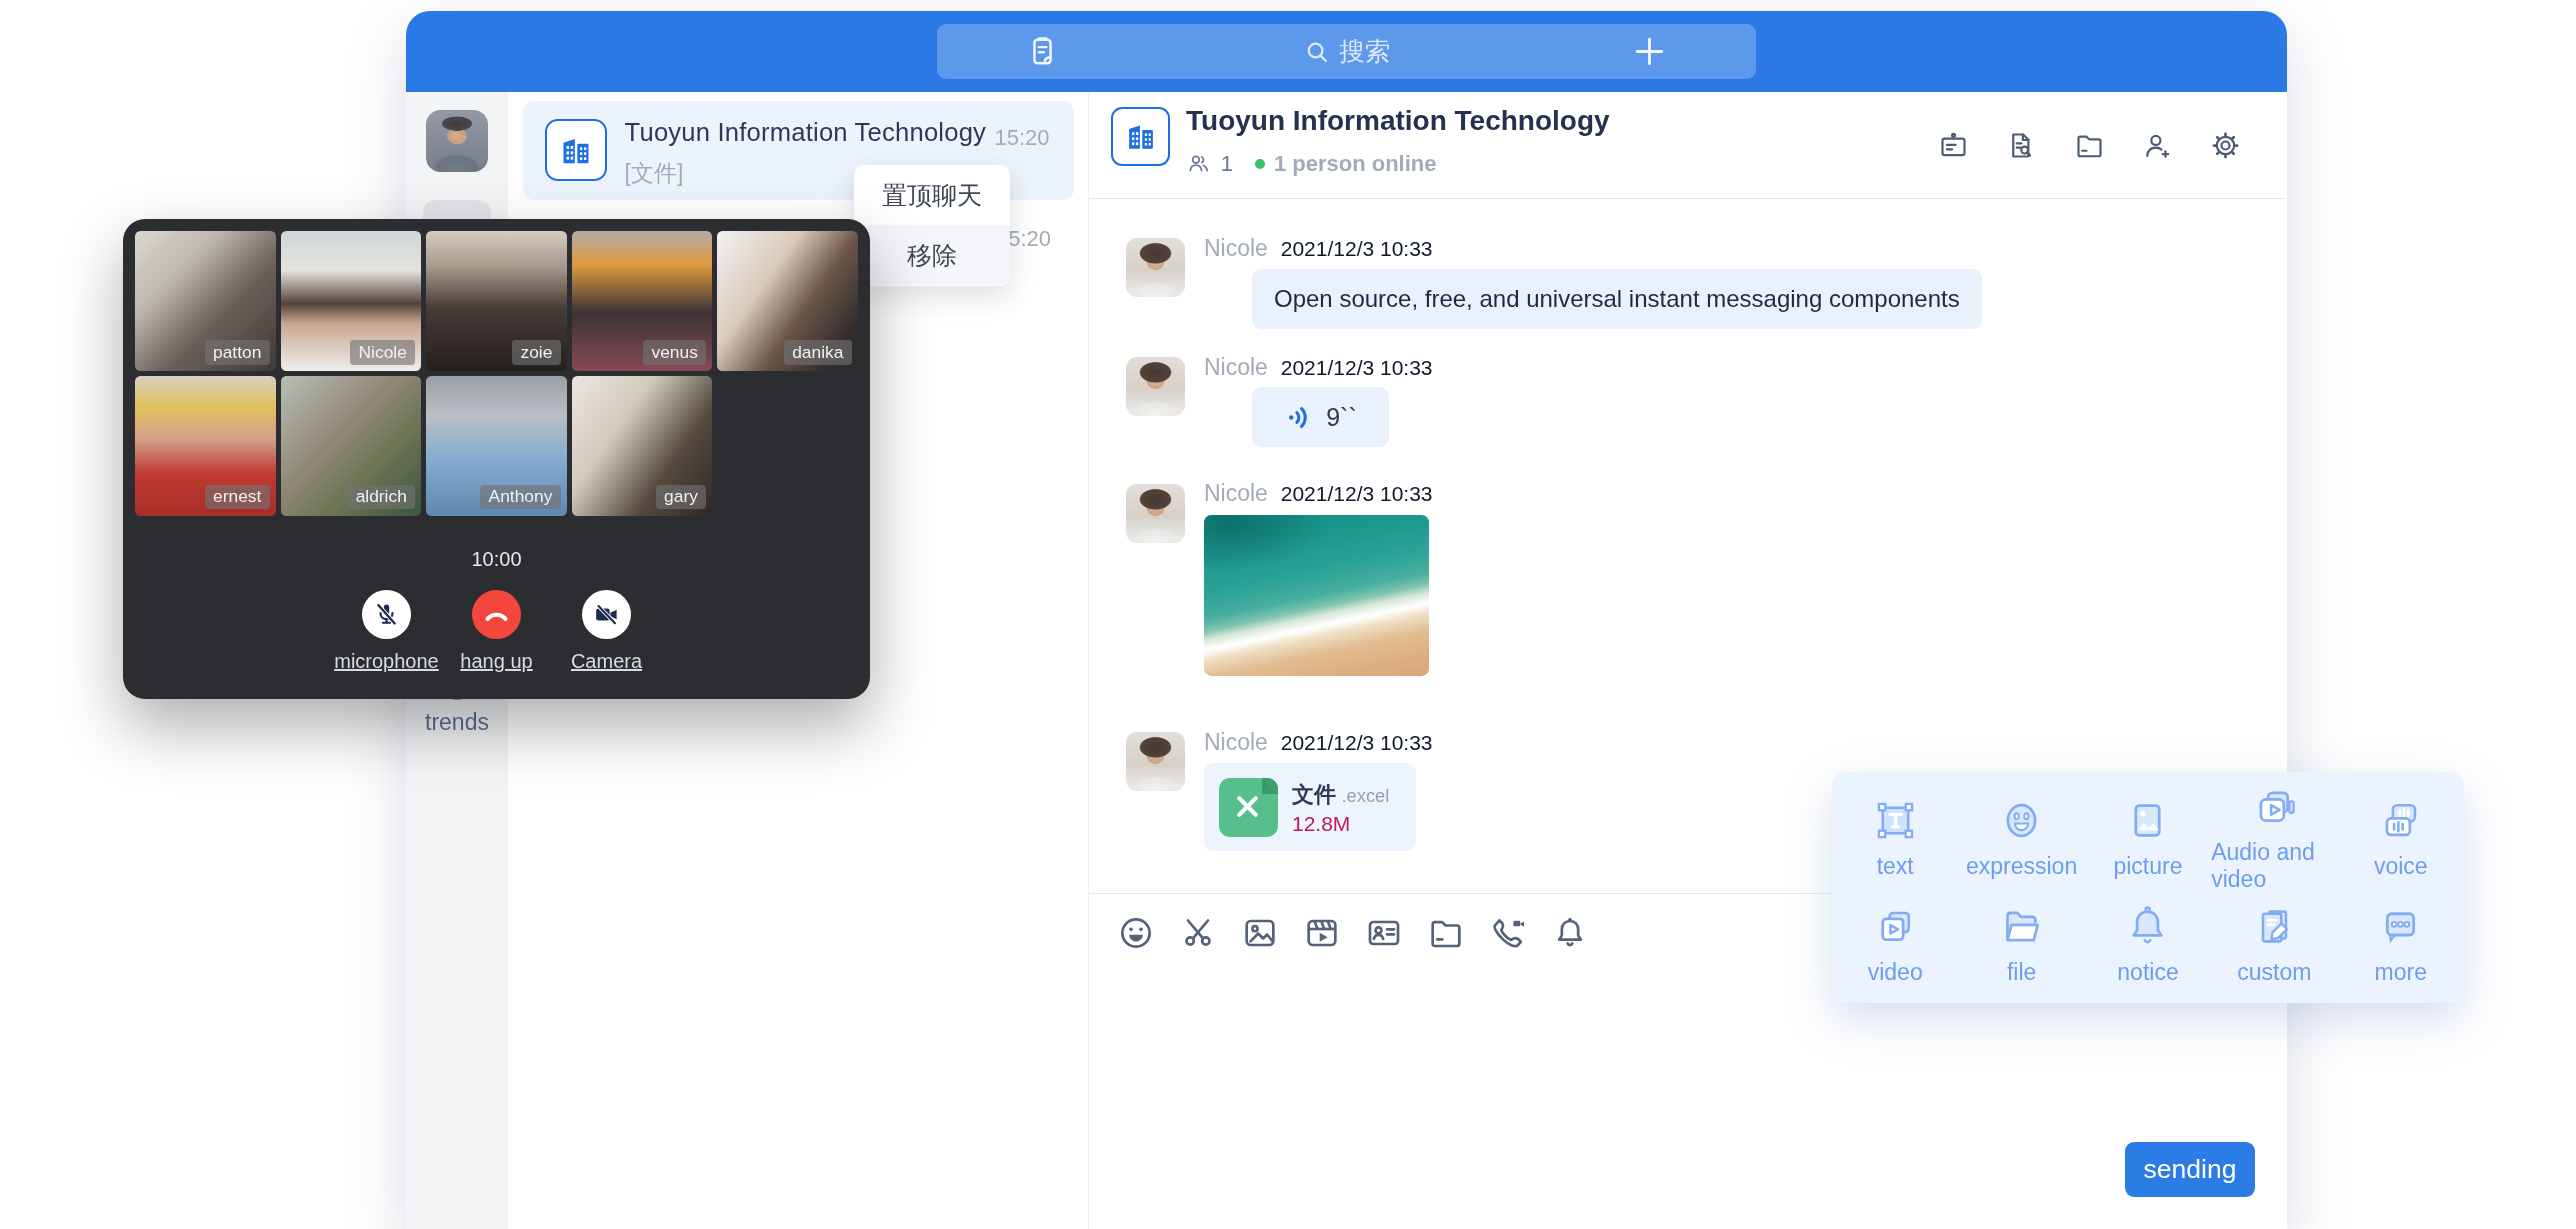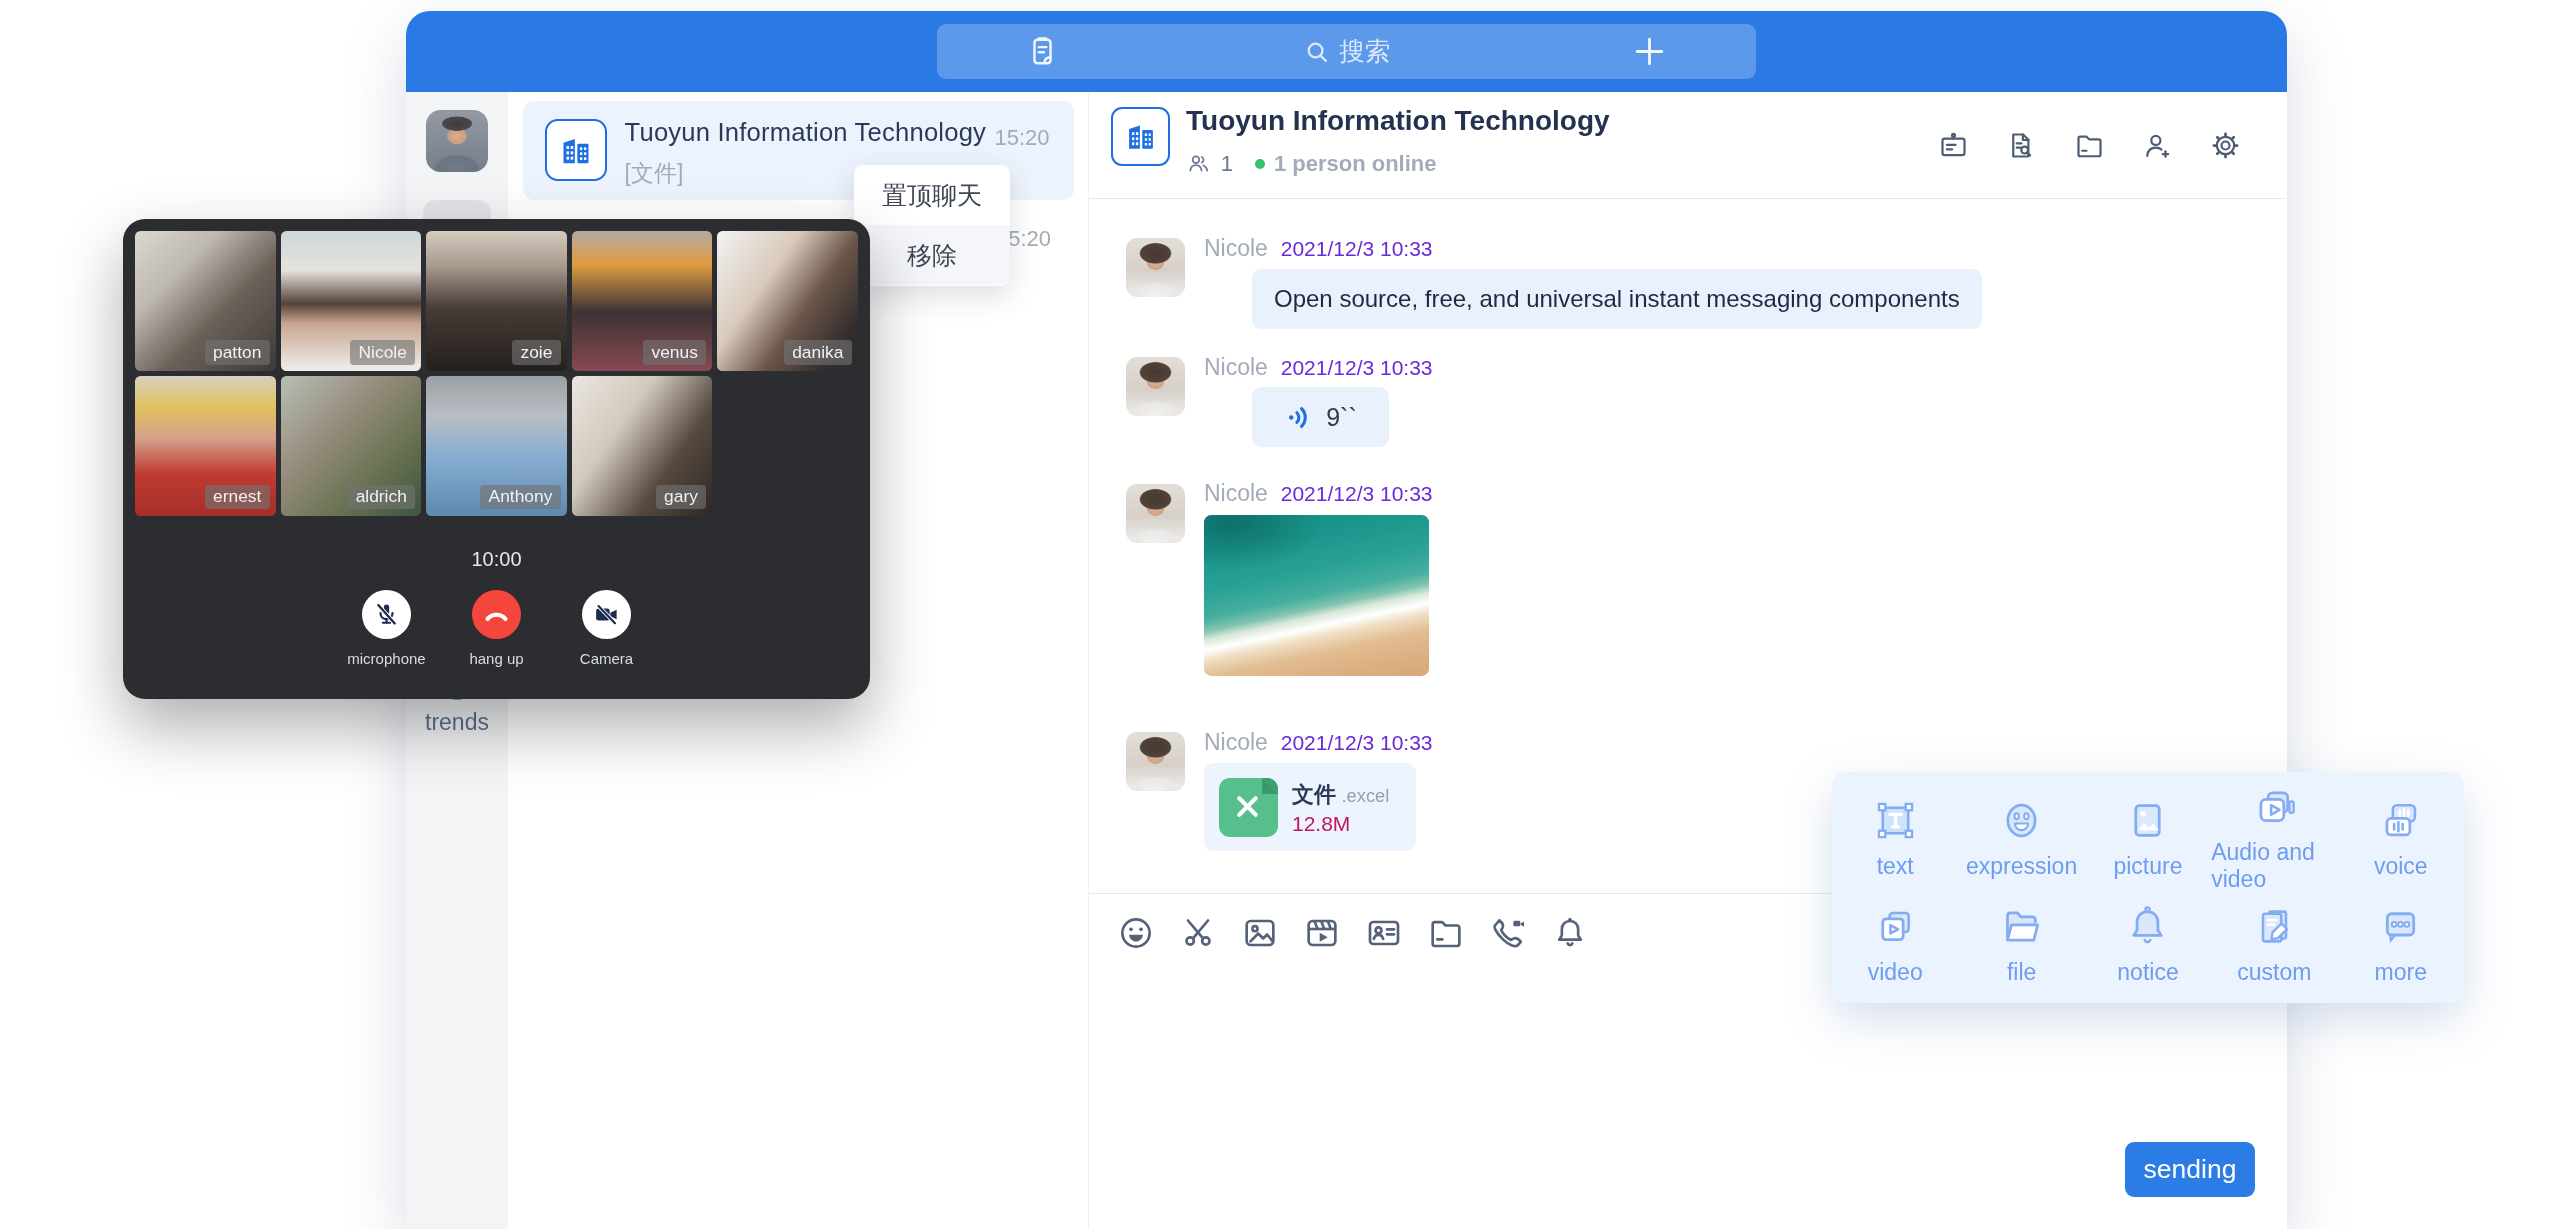--- a/index.html
+++ b/index.html
@@ -61,21 +61,21 @@
   .mh-icons svg { width:33px; height:33px; color:#4e5c72; cursor:pointer; }
 
   
   .msg-avatar { position:absolute; left:37px; width:59px; height:59px; border-radius:11px; overflow:hidden;
     background:
       radial-gradient(ellipse 46% 30% at 50% 26%, #463830 0%, #51423a 55%, transparent 60%),
       radial-gradient(ellipse 24% 20% at 50% 42%, #dcb296 0%, #cfa386 58%, transparent 62%),
       radial-gradient(ellipse 55% 30% at 50% 98%, #f2f1ef 0%, #e9e8e6 65%, transparent 80%),
       linear-gradient(180deg, #e3ded8 0%, #d6d0c9 55%, #efeeec 100%); }
   .msg-name { position:absolute; left:115px; font-size:23px; color:#a3abb8; }
-  .msg-name .t { font-size:21px; color:#6d28d9; margin-left:12.8px; }
+  .msg-name .t { font-size:21px; color:#0f172a; margin-left:12.8px; }
   .bubble { position:absolute; left:115px; background:#e9f1fd; border-radius:9.1px; color:#1e2a44;margin-left:48px; }
   .b-text { height:60px; line-height:60px; padding:0 22px; font-size:24px; white-space:nowrap; }
   .b-voice { width:137px; height:60px; display:flex; align-items:center; justify-content:center; gap:11px; cursor:pointer; }
   .b-voice svg { width:31px; height:31px; color:#1e6ee4; }
   .b-voice span { font-size:25px; color:#333a48; }
   .b-image { position:absolute; left:115px; width:225px; height:161px; border-radius:7.3px; cursor:pointer;
     background:
       radial-gradient(ellipse 60% 40% at 12% 6%, rgba(8,74,72,.45) 0%, transparent 70%),
       linear-gradient(168deg, #0f8d85 0%, #1b968c 20%, #2aa296 38%, #47af9f 50%, #83c5b1 56%,
                       #d8e8d6 60%, #ffffff 65%, #efe0c4 70%, #e2bd92 78%, #ddb183 88%, #d7a678 100%); }
@@ -121,21 +121,21 @@
   .pt8 { background:linear-gradient(180deg,#9aa0a4 0%,#b8bec3 28%,#87aed1 58%,#5f88ae 100%); }
   .pt9 { background:linear-gradient(125deg,#eae6e0 0%,#d2c9bd 35%,#564a40 68%,#2e2823 100%); }
 
   .call-timer { position:absolute; left:0; top:329px; width:100%; text-align:center; font-size:20px; color:#e8e8e8; }
   .call-controls { position:absolute; left:0; top:371px; width:100%; display:flex; justify-content:center; }
   .ctrl { width:110px; text-align:center; cursor:pointer; }
   .ctrl .circle { width:49px; height:49px; border-radius:50%; margin:0 auto; display:flex; align-items:center; justify-content:center; }
   .circle.white { background:#fff; color:#1e2c4f; }
   .circle.red { background:#f5463d; color:#fff; }
   .ctrl svg { width:29px; height:29px; }
-  .ctrl .clabel { margin-top:11px; font-size:15px; color:#d9dce1; }
+  .ctrl .clabel { margin-top:11px; font-size:20px; color:#d9dce1;text-decoration:underline; }
 
   
   .panel { position:absolute; left:1832px; top:772px; width:632px; height:231px; background:#ebf3fe; border-radius:14.6px;
            box-shadow:0 16.5px 46px rgba(120,150,200,.30); display:grid; grid-template-columns:repeat(5,1fr);
            grid-template-rows:1fr 1fr; padding:9.1px 0; }
   .p-item { display:flex; flex-direction:column; align-items:center; justify-content:center; cursor:pointer; }
   .p-item svg { width:51px; height:51px; }
   .p-item .plabel { margin-top:7.3px; font-size:23px; color:#6d9cf0; }
 
   .hidden-defs { position:absolute; width:0; height:0; overflow:hidden; }

